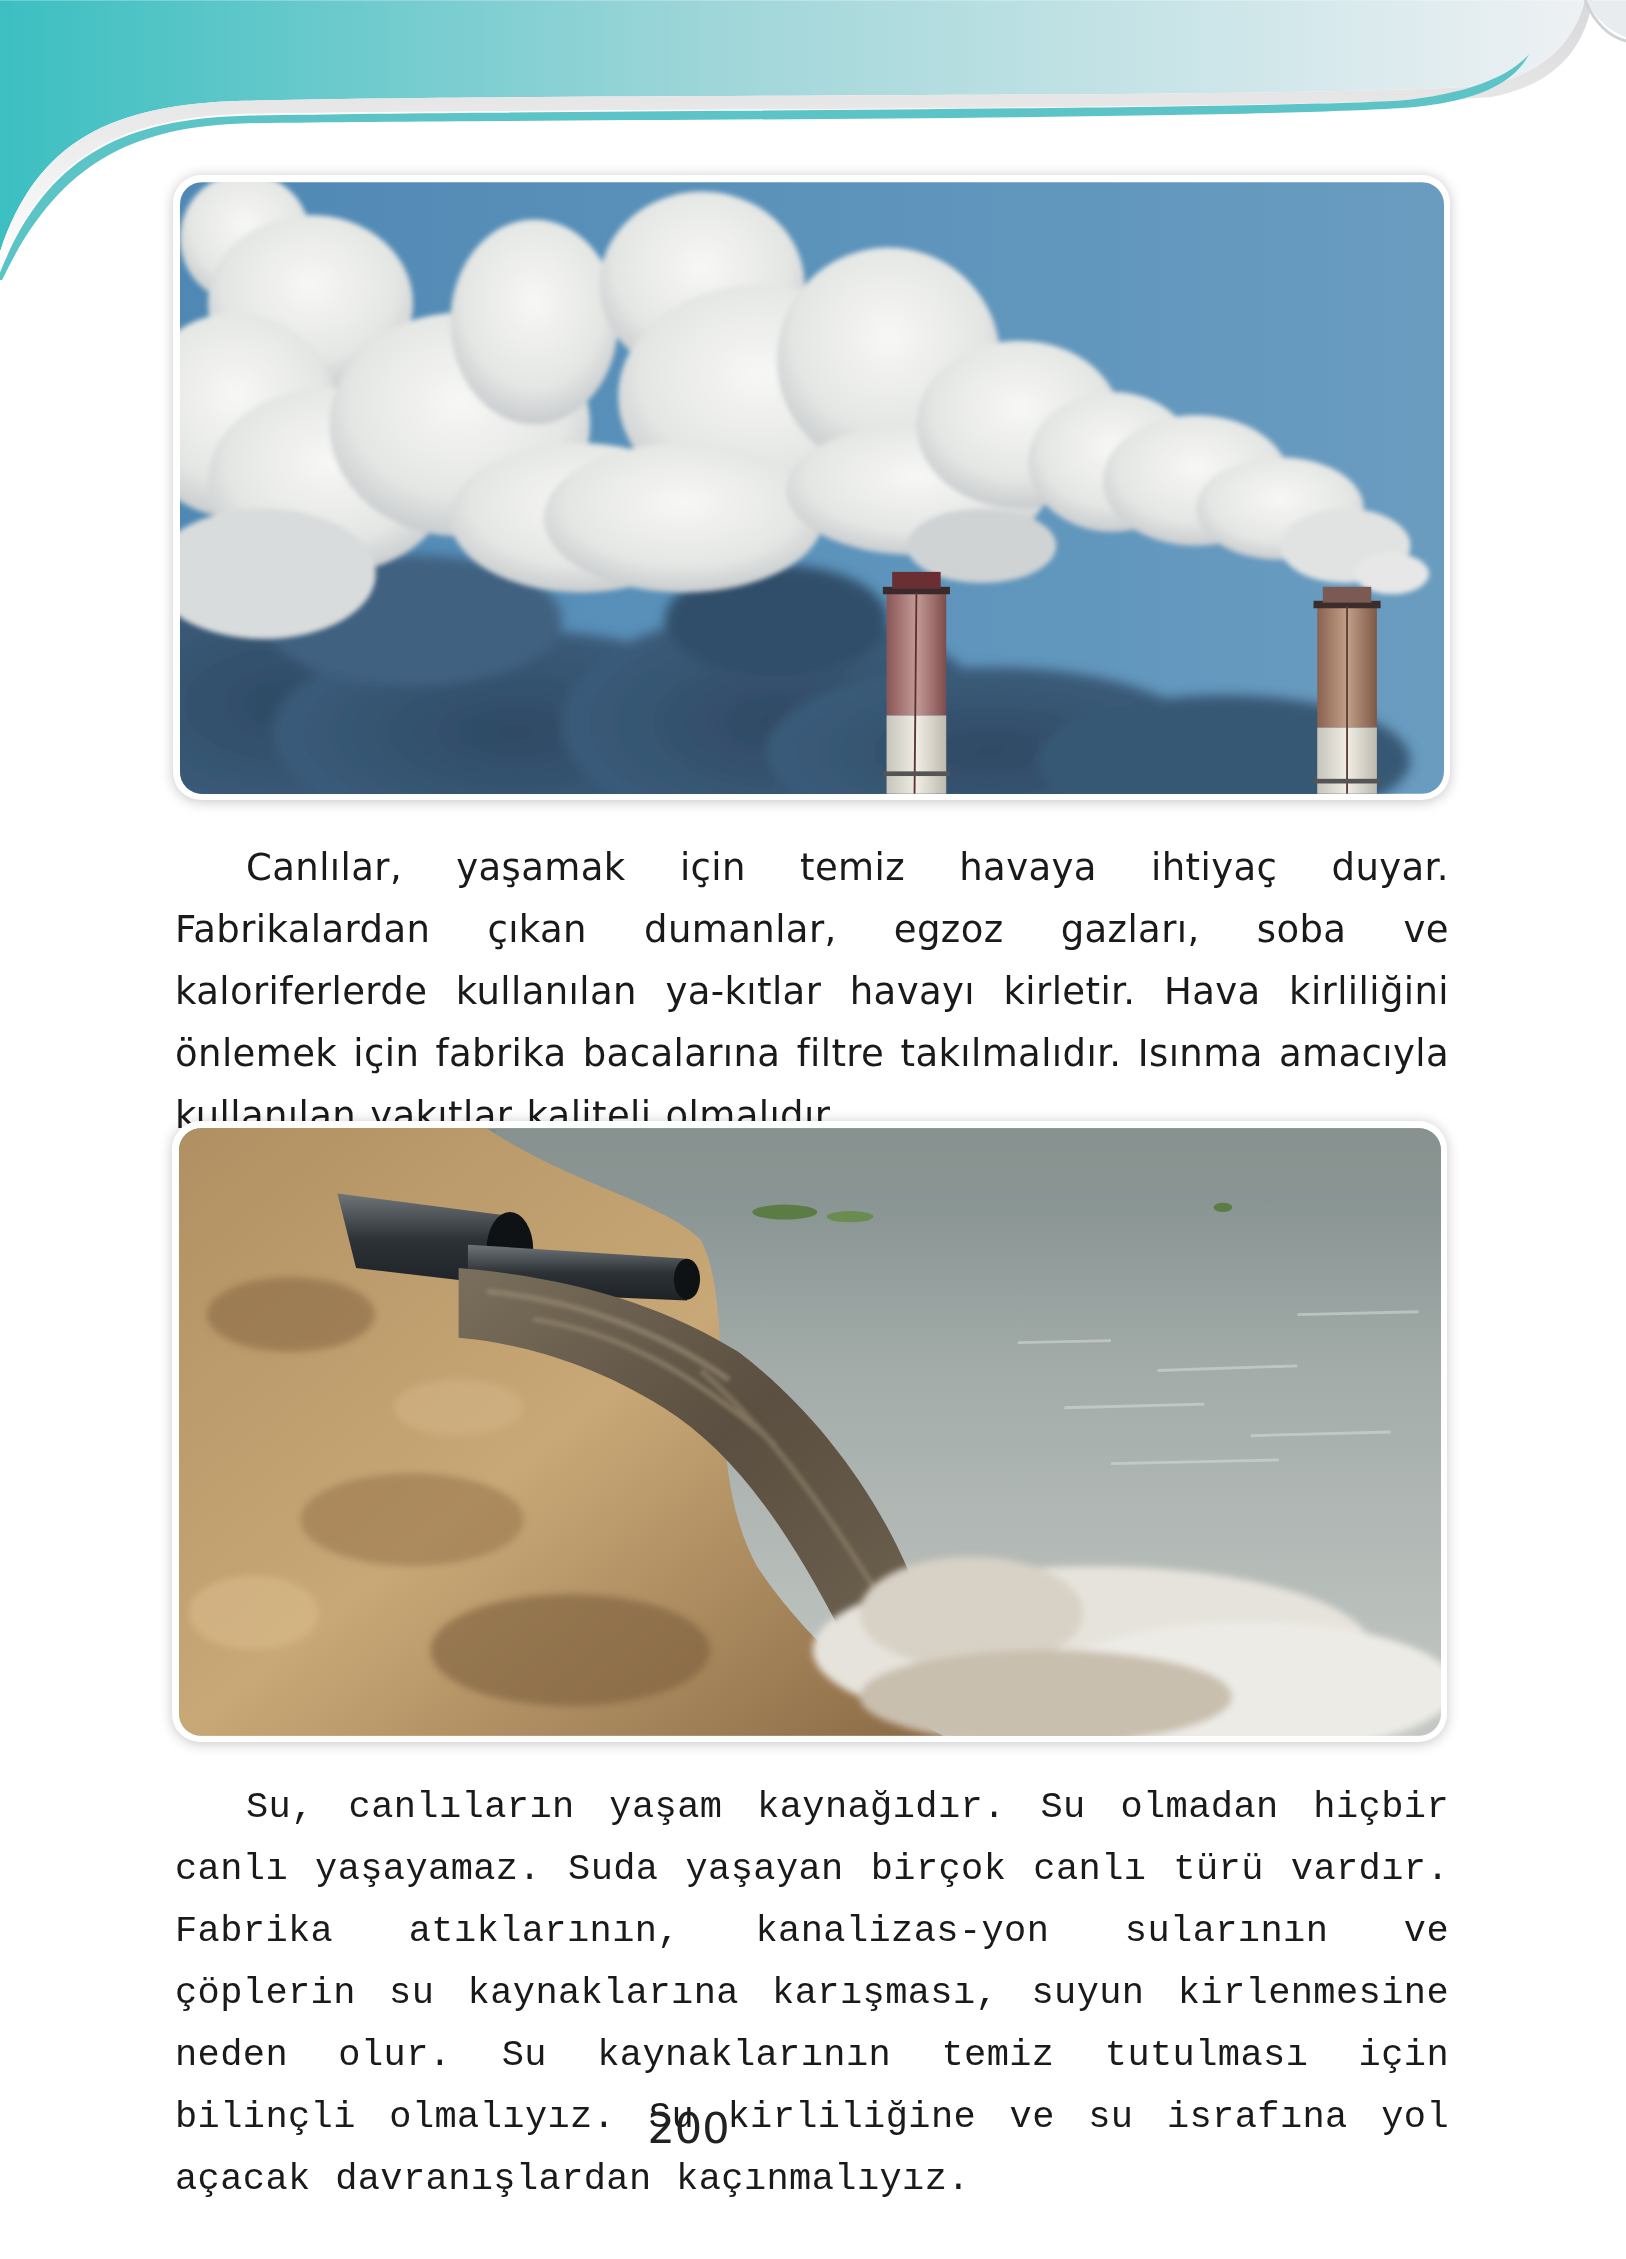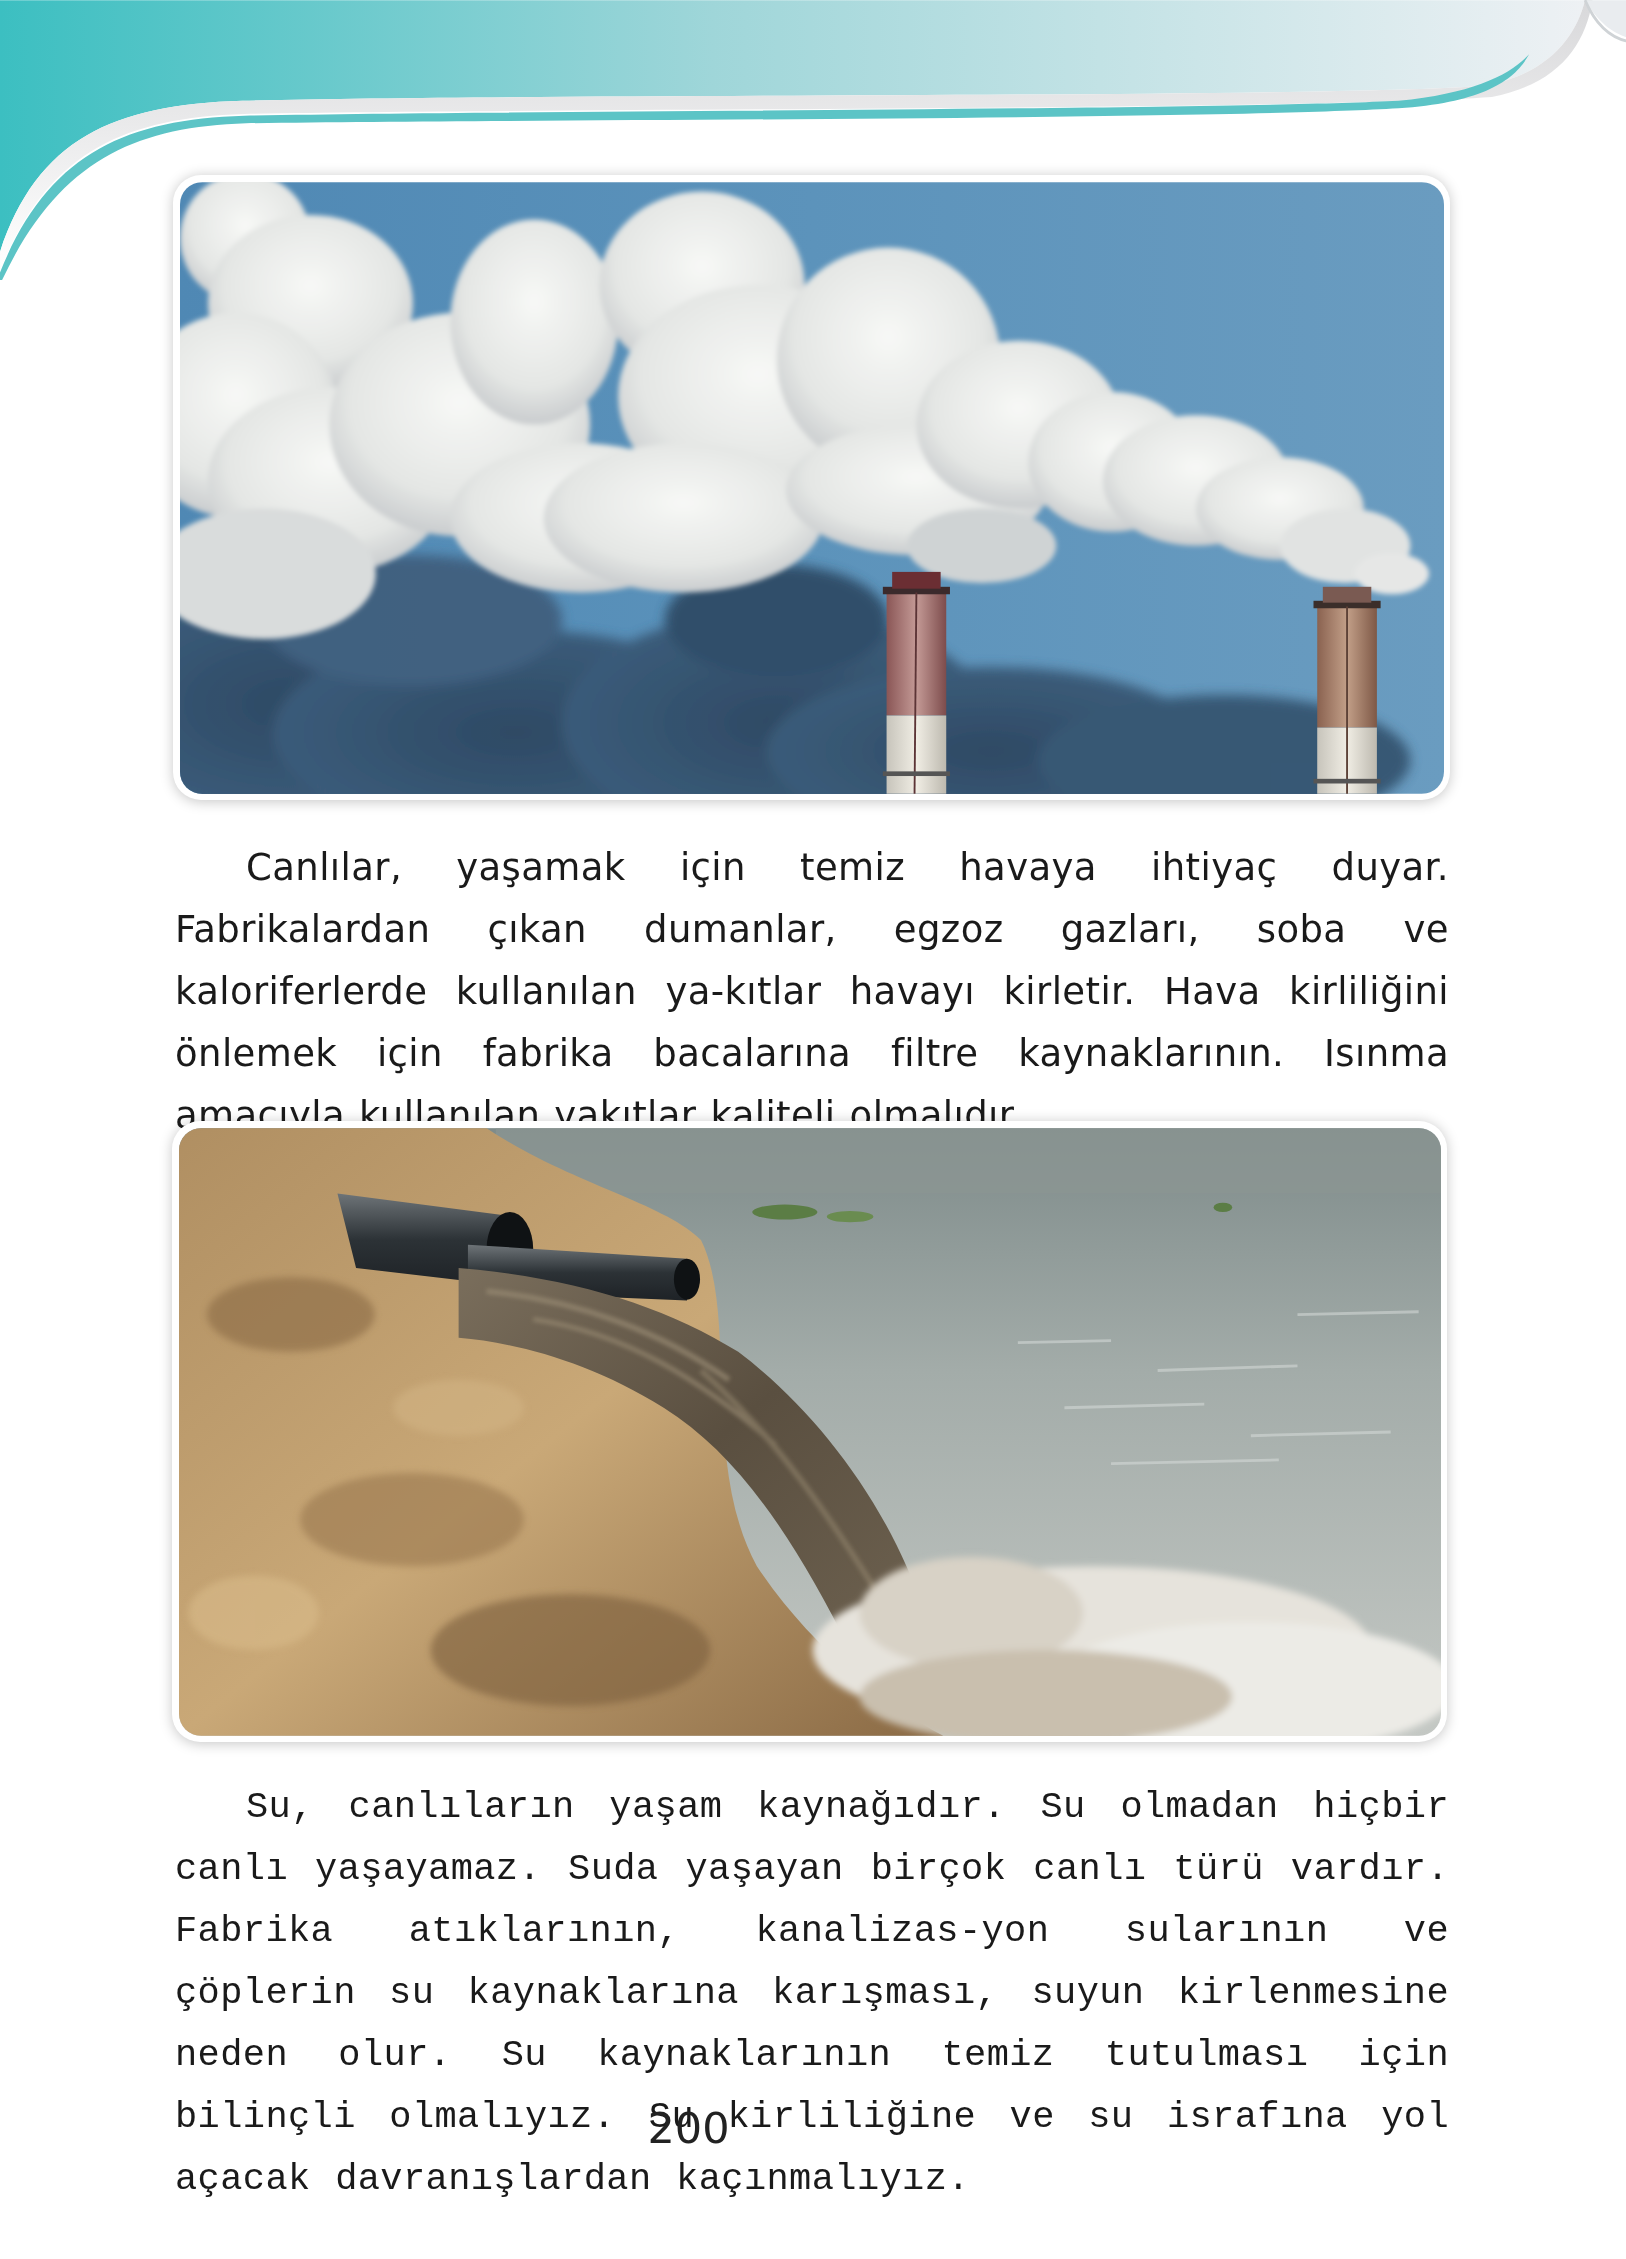--- a/index.html
+++ b/index.html
@@ -146,21 +146,21 @@
       <rect x="1220" y="455" width="64" height="130" fill="url(#chimRed2)"></rect>
       <rect x="1220" y="585" width="64" height="71" fill="url(#chimWhite)"></rect>
       <rect x="1216" y="449" width="72" height="8" fill="#3b2e2a"></rect>
       <rect x="1226" y="434" width="52" height="17" fill="#7a5a52"></rect>
       <line x1="1252" y1="455" x2="1252" y2="656" stroke="#5c4036" stroke-width="2"></line>
       <rect x="1216" y="640" width="72" height="5" fill="#555"></rect>
     </g>
   </svg>
 </div>
 
-<p class="body-text" id="para-air"><span class="indent"></span><span>Canlılar, yaşamak için temiz havaya ihtiyaç duyar. Fabrikalardan çıkan dumanlar, egzoz gazları, soba ve kaloriferlerde kullanılan ya-kıtlar havayı kirletir. Hava kirliliğini önlemek için fabrika bacalarına filtre kaynaklarının. Isınma amacıyla kullanılan yakıtlar kaliteli olmalıdır.</span></p>
+<p class="body-text" id="para-air"><span class="indent"></span><span>Canlılar, yaşamak için temiz havaya ihtiyaç duyar. Fabrikalardan çıkan dumanlar, egzoz gazları, soba ve kaloriferlerde kullanılan ya-kıtlar havayı kirletir. Hava kirliliğini önlemek için fabrika bacalarına filtre takılmalıdır. Isınma amacıyla kullanılan yakıtlar kaliteli olmalıdır.</span></p>
 
 <div class="photo-frame" id="frame-sewage">
   <svg width="1262" height="608" viewBox="0 0 1354 652" xmlns="http://www.w3.org/2000/svg">
     <defs>
       <linearGradient id="water" x1="0" y1="0" x2="0" y2="1">
         <stop offset="0" stop-color="#7e8b8a"></stop>
         <stop offset="0.4" stop-color="#a3aca9"></stop>
         <stop offset="1" stop-color="#c4c8c4"></stop>
       </linearGradient>
       <linearGradient id="dirt" x1="0" y1="0" x2="1" y2="1">

